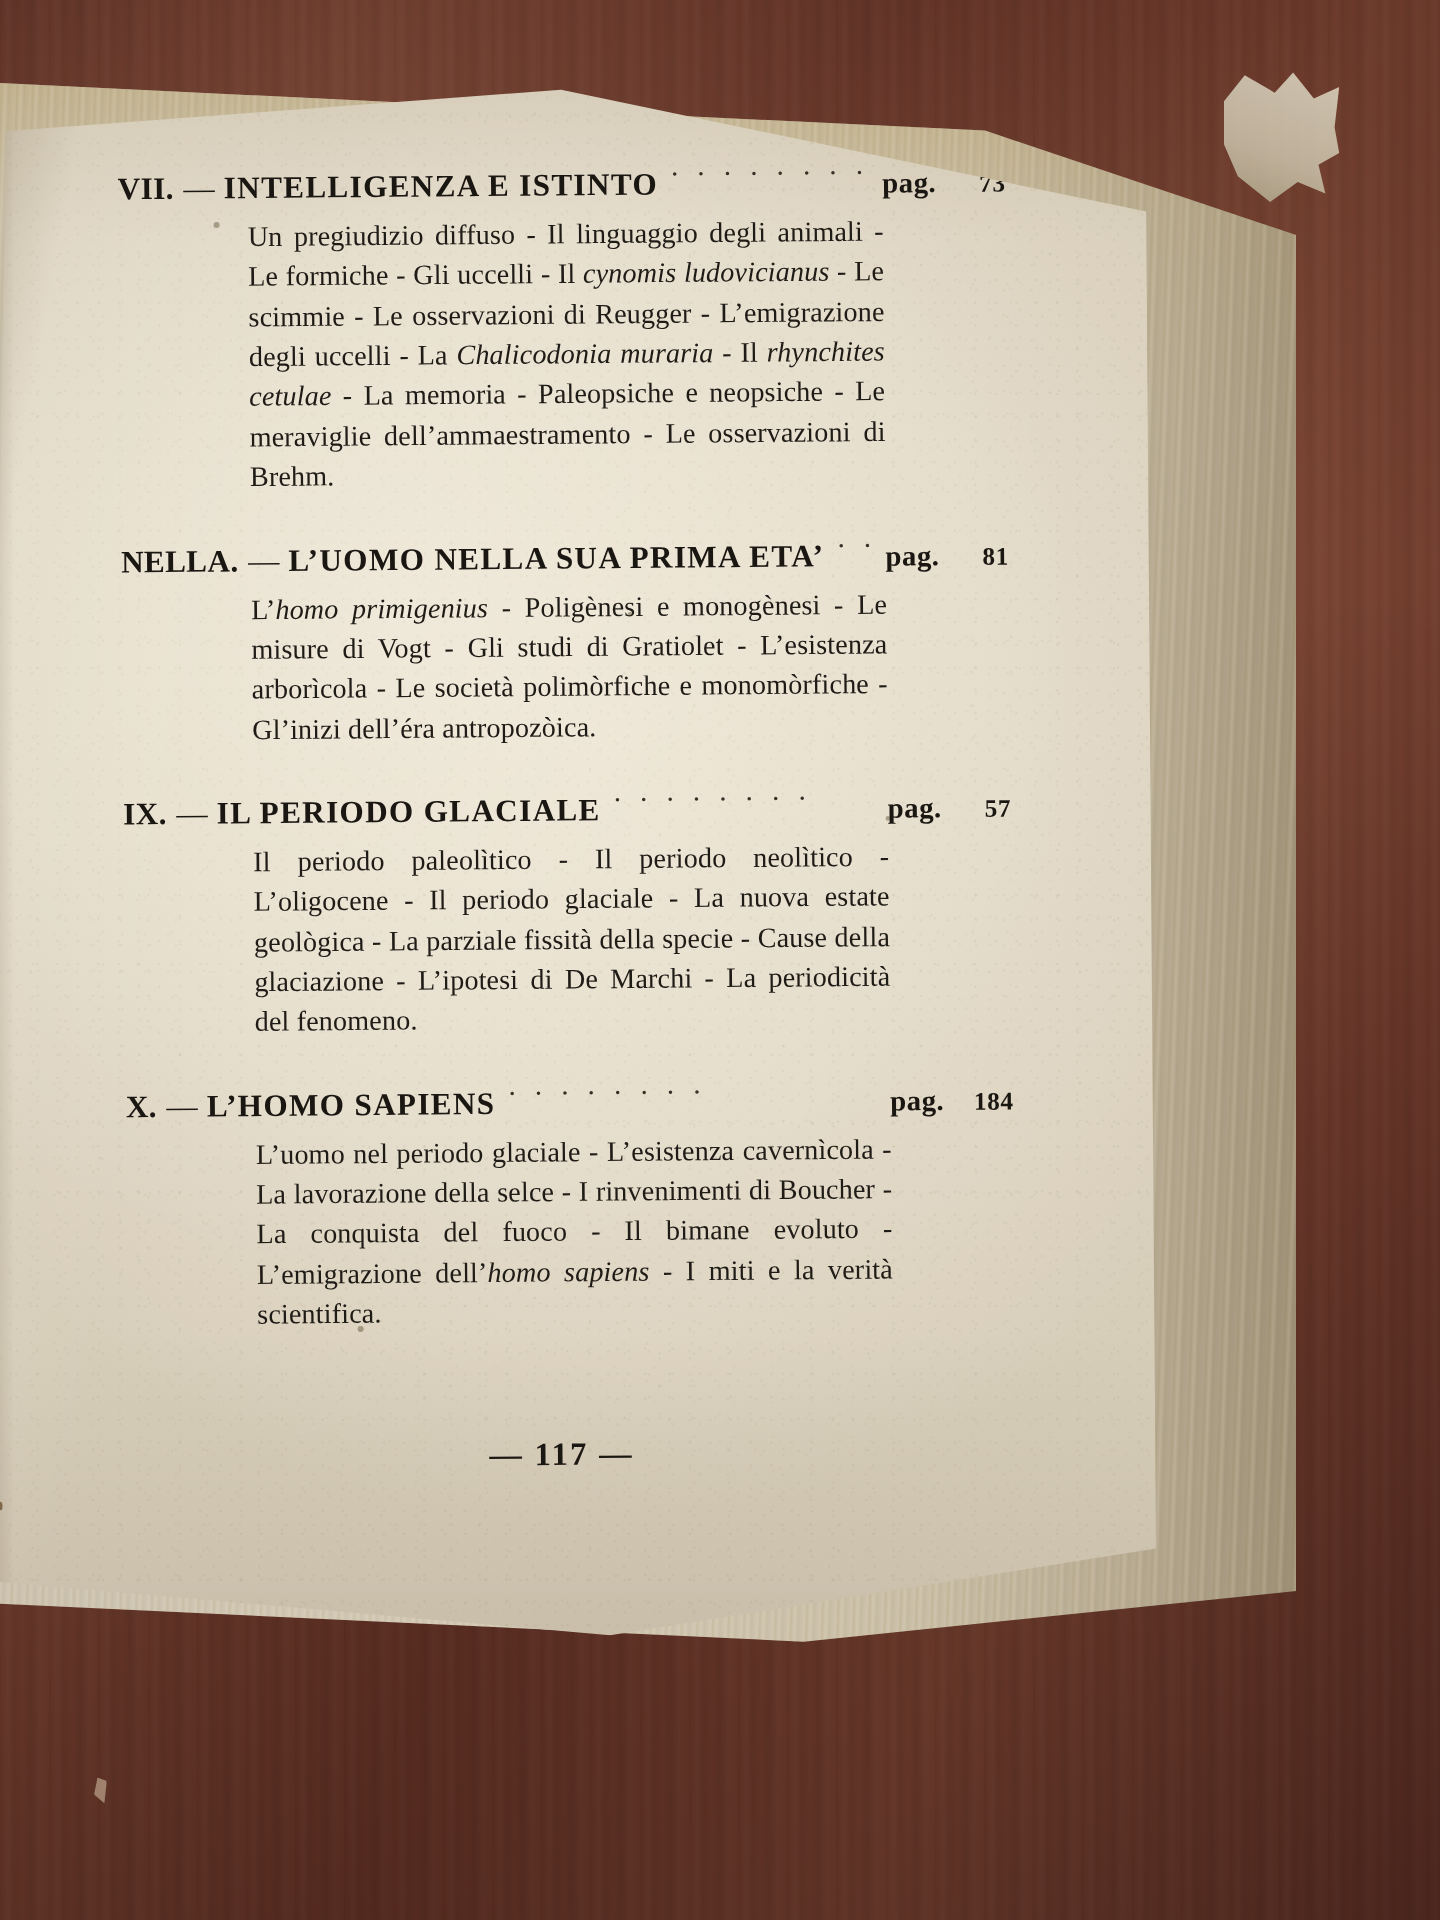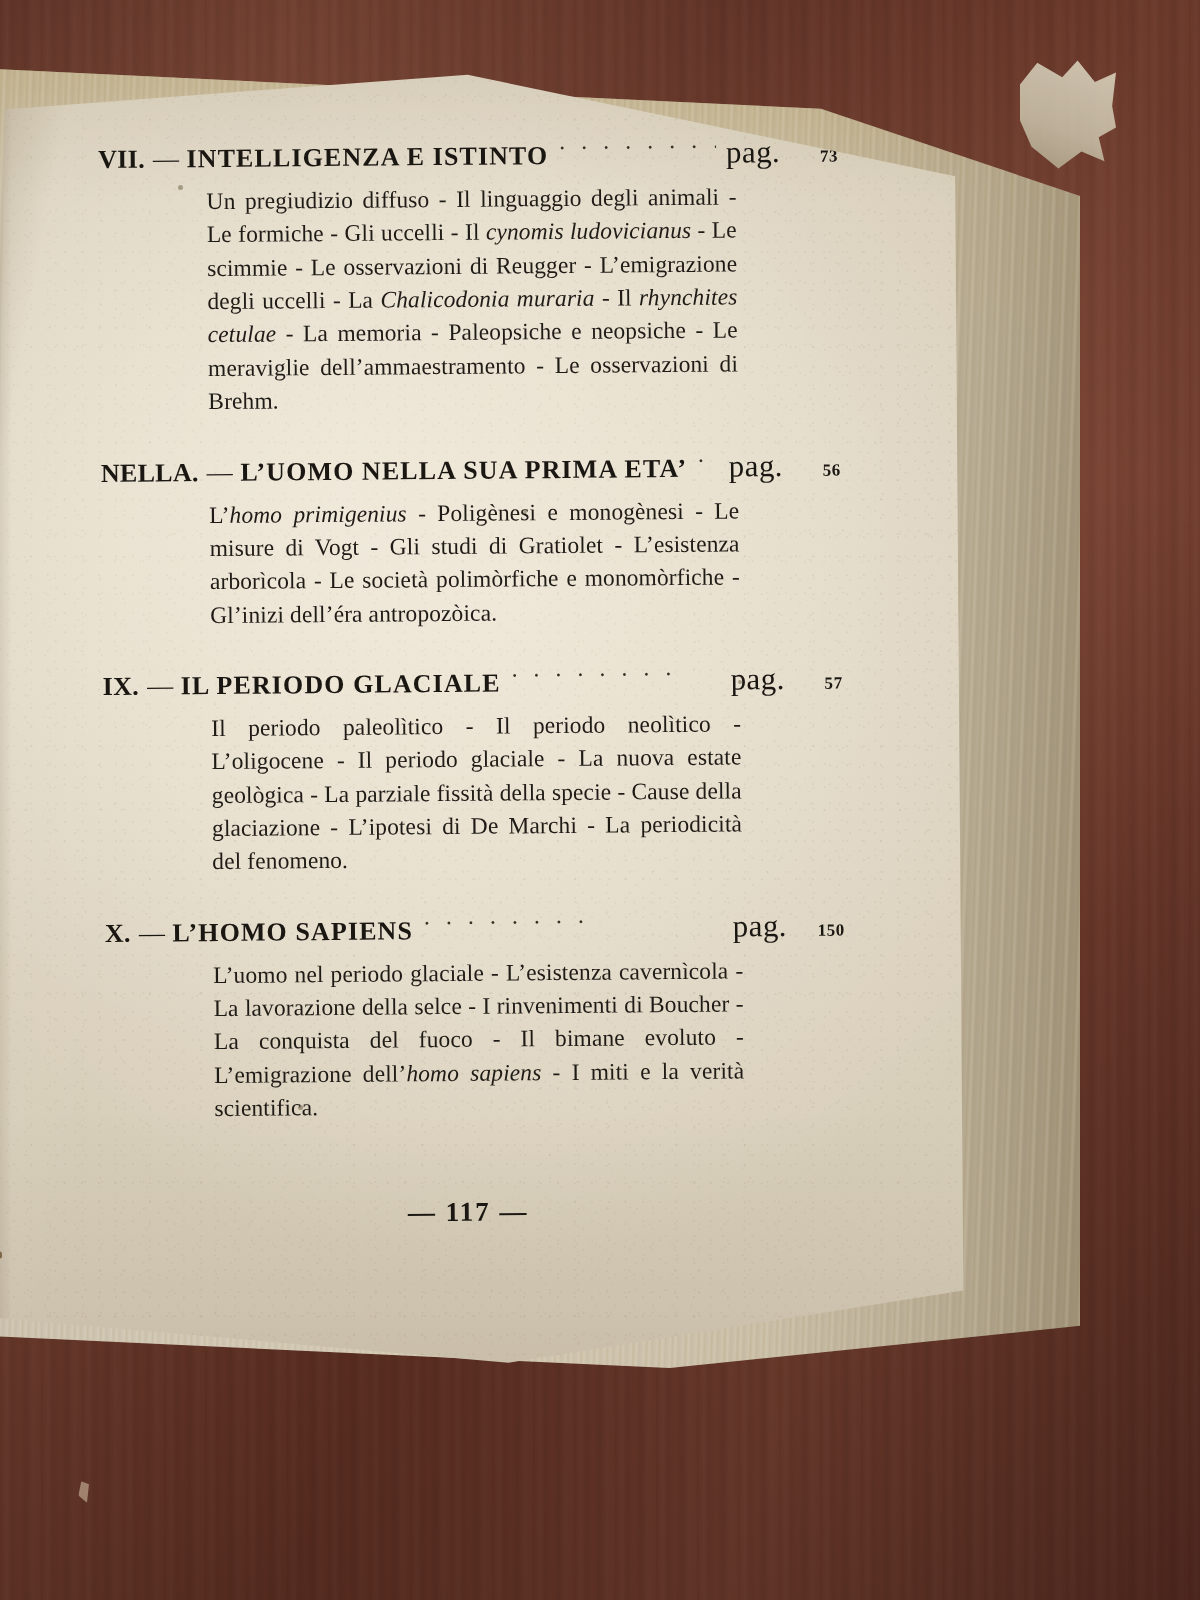--- a/index.html
+++ b/index.html
@@ -168,28 +168,28 @@
   .leader::before {
     content: "·      ·       ·      ·      ·       ·      ·      ·";
     position: absolute;
     left: 0; bottom: 0.08em;
     font-size: 24px;
     letter-spacing: 4px;
     color: #3a332a;
     white-space: nowrap;
   }
   .pagword {
-    font-weight: 400;
-    font-size: 31px;
+    font-weight: 700;
+    font-size: 24px;
     letter-spacing: 0.4px;
     margin-right: 12px;
   }
   .pagnum {
     font-weight: 700;
-    font-size: 17px;
+    font-size: 21px;
     min-width: 46px;
     text-align: right;
   }
 
   .summary {
     margin: 10px 0 0 108px;
     width: 530px;
     font-size: 23.5px;
     line-height: 1.42;
     text-align: justify;
@@ -268,21 +268,21 @@
         <div class="summary">Un pregiudizio diffuso - Il linguaggio degli animali - Le formiche - Gli uccelli - Il <i>cynomis ludovicianus</i> - Le scimmie - Le osservazioni di Reugger - L’emigrazione degli uccelli - La <i>Chalicodonia muraria</i> - Il <i>rhynchites cetulae</i> - La memoria - Paleopsiche e neopsiche - Le meraviglie dell’ammaestramento - Le osservazioni di Brehm.</div>
       </div>
 
       <div class="entry">
         <div class="heading">
           <span class="num">NELLA.</span>
           <span class="dash">—</span>
           <span class="title">L’UOMO NELLA SUA PRIMA ETA’</span>
           <span class="leader"></span>
           <span class="pagword">pag.</span>
-          <span class="pagnum">56</span>
+          <span class="pagnum">81</span>
         </div>
         <div class="summary">L’<i>homo primigenius</i> - Poligènesi e monogènesi - Le misure di Vogt - Gli studi di Gratiolet - L’esistenza arborìcola - Le società polimòrfiche e monomòrfiche - Gl’inizi dell’éra antropozòica.</div>
       </div>
 
       <div class="entry">
         <div class="heading">
           <span class="num">IX.</span>
           <span class="dash">—</span>
           <span class="title">IL PERIODO GLACIALE</span>
           <span class="leader"></span>
@@ -292,21 +292,21 @@
         <div class="summary">Il periodo paleolìtico - Il periodo neolìtico - L’oligocene - Il periodo glaciale - La nuova estate geològica - La parziale fissità della specie - Cause della glaciazione - L’ipotesi di De Marchi - La periodicità del fenomeno.</div>
       </div>
 
       <div class="entry">
         <div class="heading">
           <span class="num">X.</span>
           <span class="dash">—</span>
           <span class="title">L’HOMO SAPIENS</span>
           <span class="leader"></span>
           <span class="pagword">pag.</span>
-          <span class="pagnum">150</span>
+          <span class="pagnum">184</span>
         </div>
         <div class="summary">L’uomo nel periodo glaciale - L’esistenza cavernìcola - La lavorazione della selce - I rinvenimenti di Boucher - La conquista del fuoco - Il bimane evoluto - L’emigrazione dell’<i>homo sapiens</i> - I miti e la verità scientifica.</div>
       </div>
 
     </div>
 
     <div class="folio">— 117 —</div>
   </div>
 
 </div>

